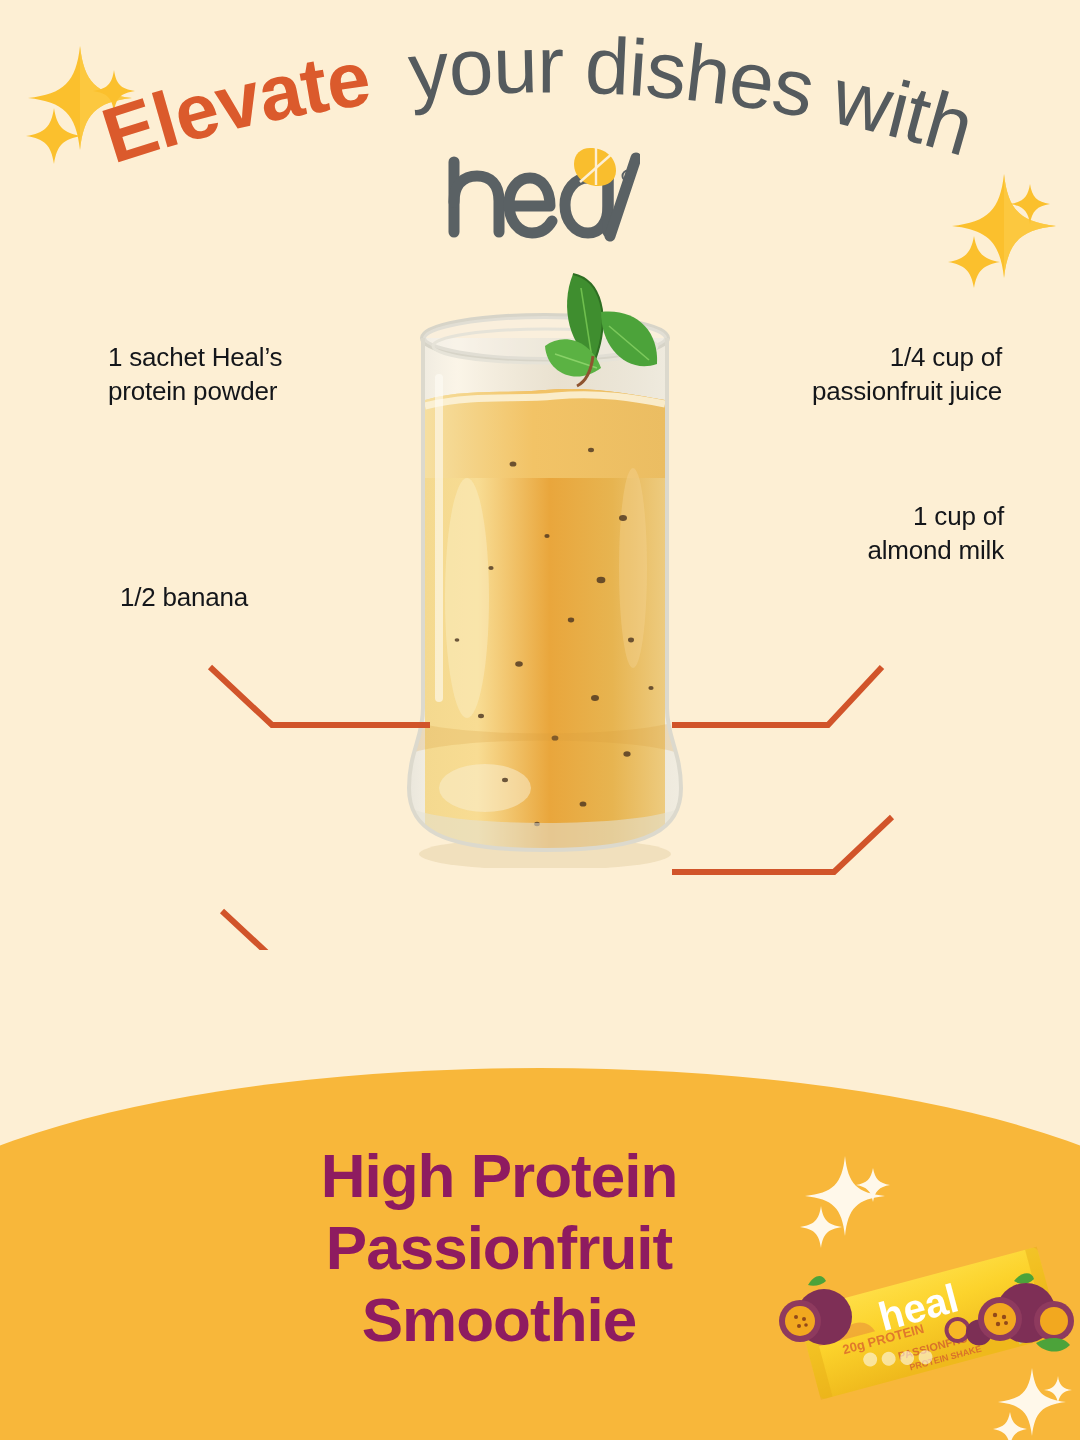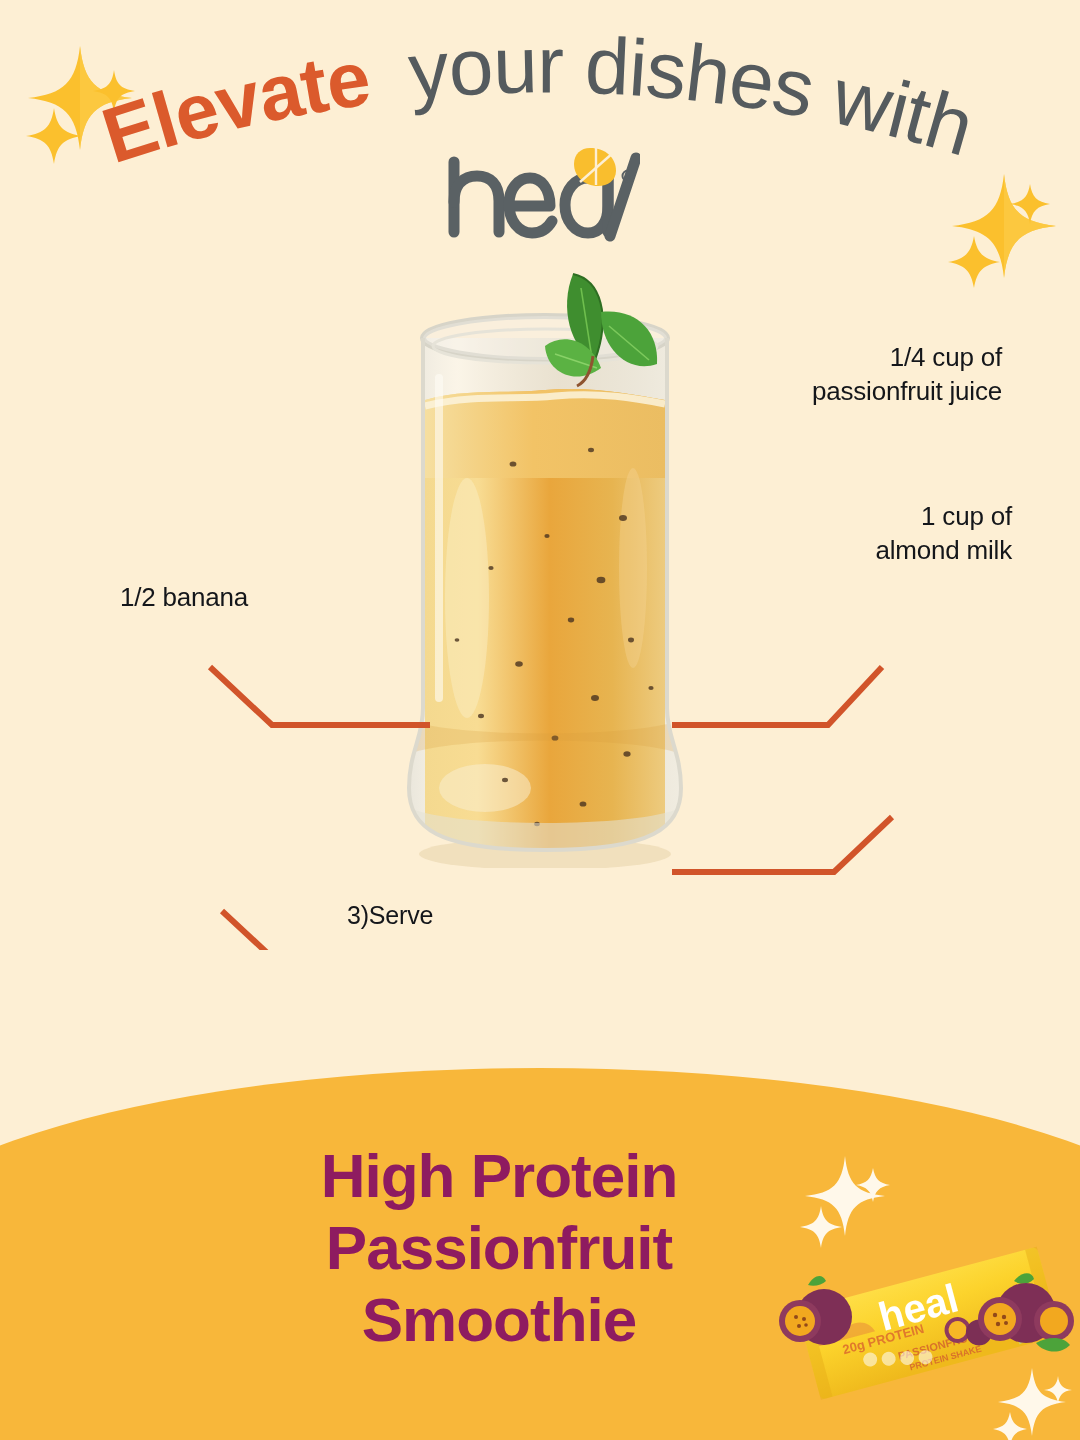--- a/index.html
+++ b/index.html
@@ -35,21 +35,21 @@
     font-size:26px;
     line-height:1.3;
     color:#14161a;
     font-family:"Liberation Sans", sans-serif;
     white-space:pre-line;
     letter-spacing:-0.2px;
   }
   #label-protein{left:108px;top:341px;text-align:left;}
   #label-banana{left:120px;top:581px;text-align:right;}
   #label-juice{right:78px;top:341px;text-align:right;margin-left:26px;}
-  #label-milk{right:68px;top:500px;text-align:right;}
+  #label-milk{right:76px;top:500px;text-align:right;}
 
   
   #steps{
     position:absolute;left:347px;top:898px;
     font-size:25px;line-height:1.43;color:#14161a;
     letter-spacing:-0.2px;
   }
   #steps div{white-space:nowrap;}
 
   
@@ -218,31 +218,32 @@
 
   <svg id="leaders" viewBox="0 0 1080 700">
     <g stroke="#D1542A" stroke-width="6" fill="none" stroke-linejoin="miter" stroke-linecap="butt">
       <path d="M210 417 L272 475 L430 475"></path>
       <path d="M222 661 L278 713 L430 713"></path>
       <path d="M882 417 L828 475 L672 475"></path>
       <path d="M892 567 L834 622 L672 622"></path>
     </g>
   </svg>
 
+  <div class="ing-label" id="label-protein">1 sachet Heal’s
+protein powder</div>
 
   <div class="ing-label" id="label-banana">1/2 banana</div>
 
   <div class="ing-label" id="label-juice">1/4 cup of
 passionfruit juice</div>
 
   <div class="ing-label" id="label-milk">1 cup of
 almond milk</div>
 
   <div id="steps">
-    <div>3)Serve</div>
   </div>
 
   <div id="footer-band"></div>
 
   <div class="sparkle-cluster" style="left:795px;top:1142px;width:110px;height:110px;">
     <svg viewBox="0 0 110 110" width="110" height="110">
       <path d="M50 14 C53 42 62 51 90 54 C62 57 53 66 50 94 C47 66 38 57 10 54 C38 51 47 42 50 14Z" fill="#FFF8EA"></path>
       <path d="M78 26 C80 37 84 41 95 43 C84 45 80 49 78 60 C76 49 72 45 61 43 C72 41 76 37 78 26Z" fill="#FFF8EA"></path>
       <path d="M26 64 C28 78 33 83 47 85 C33 87 28 92 26 106 C24 92 19 87 5 85 C19 83 24 78 26 64Z" fill="#FFF8EA"></path>
     </svg>

